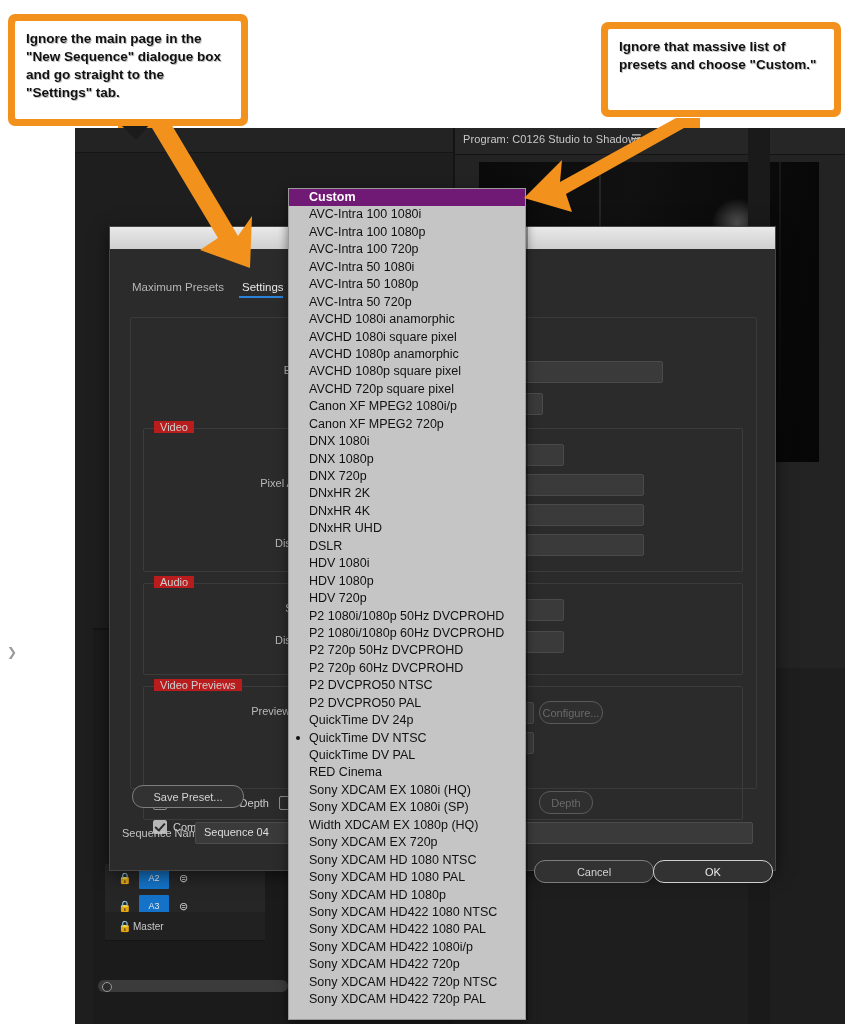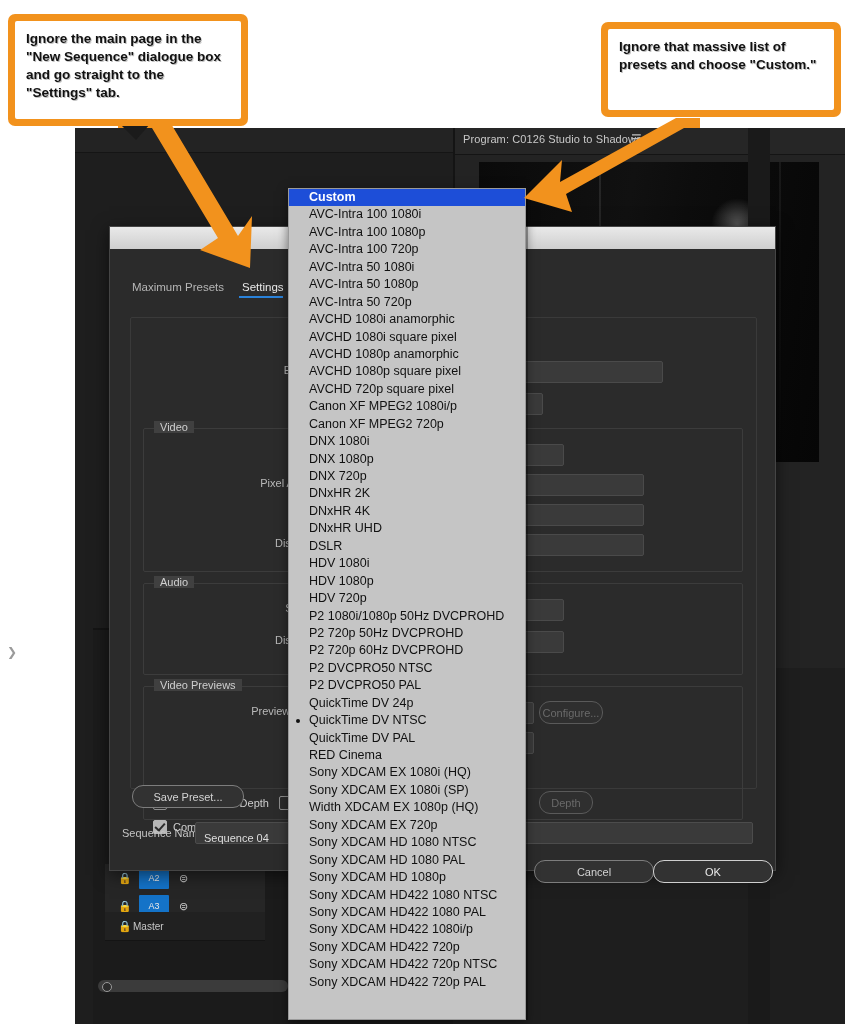--- a/index.html
+++ b/index.html
@@ -118,21 +118,21 @@
   .row-label{
     position:absolute;text-align:right;font-size:11px;color:#b9b9b9;white-space:nowrap;
   }
   .field{
     position:absolute;height:20px;background:#3a3a3a;border:1px solid #4a4a4a;border-radius:2px;
   }
   .group{
     position:absolute;border:1px solid #3c3c3c;border-radius:2px;
   }
   .group-title{
-    position:absolute;font-size:11px;color:#cfcfcf;background:#404040;padding:0 6px;
+    position:absolute;font-size:11px;color:#cfcfcf;background:#b91c1c;padding:0 6px;
     top:-8px;left:10px;text-align:center;
   }
   .chk-row{position:absolute;display:flex;align-items:center;}
   .chk{
     width:12px;height:12px;border:1px solid #8d8d8d;border-radius:2px;background:#2b2b2b;
     margin-right:6px;position:relative;flex:none;
   }
   .chk.checked{background:#b6b6b6;border-color:#b6b6b6;}
   .chk.checked:after{
     content:"";position:absolute;left:3px;top:0px;width:4px;height:8px;
@@ -148,37 +148,37 @@
   .pill-btn.small{border-color:#5a5a5a;color:#6a6a6a;background:#2f2f2f;}
 
   .seqname-label{
     position:absolute;left:20px;top:803px;font-size:11px;color:#c4c4c4;
   }
   .seqname-field{
     position:absolute;left:93px;top:798px;width:555px;height:20px;
     background:#3a3a3a;border:1px solid #4c4c4c;border-radius:2px;
   }
   .seqname-value{
-    position:absolute;left:8px;top:9px;font-size:11px;color:#dedede;text-align:center;
+    position:absolute;left:8px;top:3px;font-size:11px;color:#dedede;text-align:center;
   }
 
   
   .dropdown{
     position:absolute;left:288px;top:188px;width:236px;height:830px;
     background:#c5c5c5;
     border:1px solid #9a9a9a;
     box-shadow:0 3px 10px rgba(0,0,0,.5);
     overflow:hidden;
   }
   .dd-item{
     position:relative;height:17.45px;line-height:17.45px;
     font-size:12.5px;color:#111;
     padding-left:20px;white-space:nowrap;
   }
-  .dd-item.selected{background:#1d4ed8;color:#ffffff;font-weight:bold;}
+  .dd-item.selected{background:#701a75;color:#ffffff;font-weight:bold;}
   .dd-item .bullet{
     position:absolute;left:7px;top:50%;transform:translateY(-50%);
     width:4px;height:4px;border-radius:50%;background:#111;
   }
   .dd-shadow-r{
     position:absolute;left:524px;top:196px;width:4px;height:824px;
     background:rgba(0,0,0,.30);
   }
 
   
@@ -356,20 +356,21 @@
       <div class="dd-item"><span>DNX 1080p</span></div>
       <div class="dd-item"><span>DNX 720p</span></div>
       <div class="dd-item"><span>DNxHR 2K</span></div>
       <div class="dd-item"><span>DNxHR 4K</span></div>
       <div class="dd-item"><span>DNxHR UHD</span></div>
       <div class="dd-item"><span>DSLR</span></div>
       <div class="dd-item"><span>HDV 1080i</span></div>
       <div class="dd-item"><span>HDV 1080p</span></div>
       <div class="dd-item"><span>HDV 720p</span></div>
       <div class="dd-item"><span>P2 1080i/1080p 50Hz DVCPROHD</span></div>
+      <div class="dd-item"><span>P2 1080i/1080p 60Hz DVCPROHD</span></div>
       <div class="dd-item"><span>P2 720p 50Hz DVCPROHD</span></div>
       <div class="dd-item"><span>P2 720p 60Hz DVCPROHD</span></div>
       <div class="dd-item"><span>P2 DVCPRO50 NTSC</span></div>
       <div class="dd-item"><span>P2 DVCPRO50 PAL</span></div>
       <div class="dd-item"><span>QuickTime DV 24p</span></div>
       <div class="dd-item"><span class="bullet"></span><span>QuickTime DV NTSC</span></div>
       <div class="dd-item"><span>QuickTime DV PAL</span></div>
       <div class="dd-item"><span>RED Cinema</span></div>
       <div class="dd-item"><span>Sony XDCAM EX 1080i (HQ)</span></div>
       <div class="dd-item"><span>Sony XDCAM EX 1080i (SP)</span></div>

